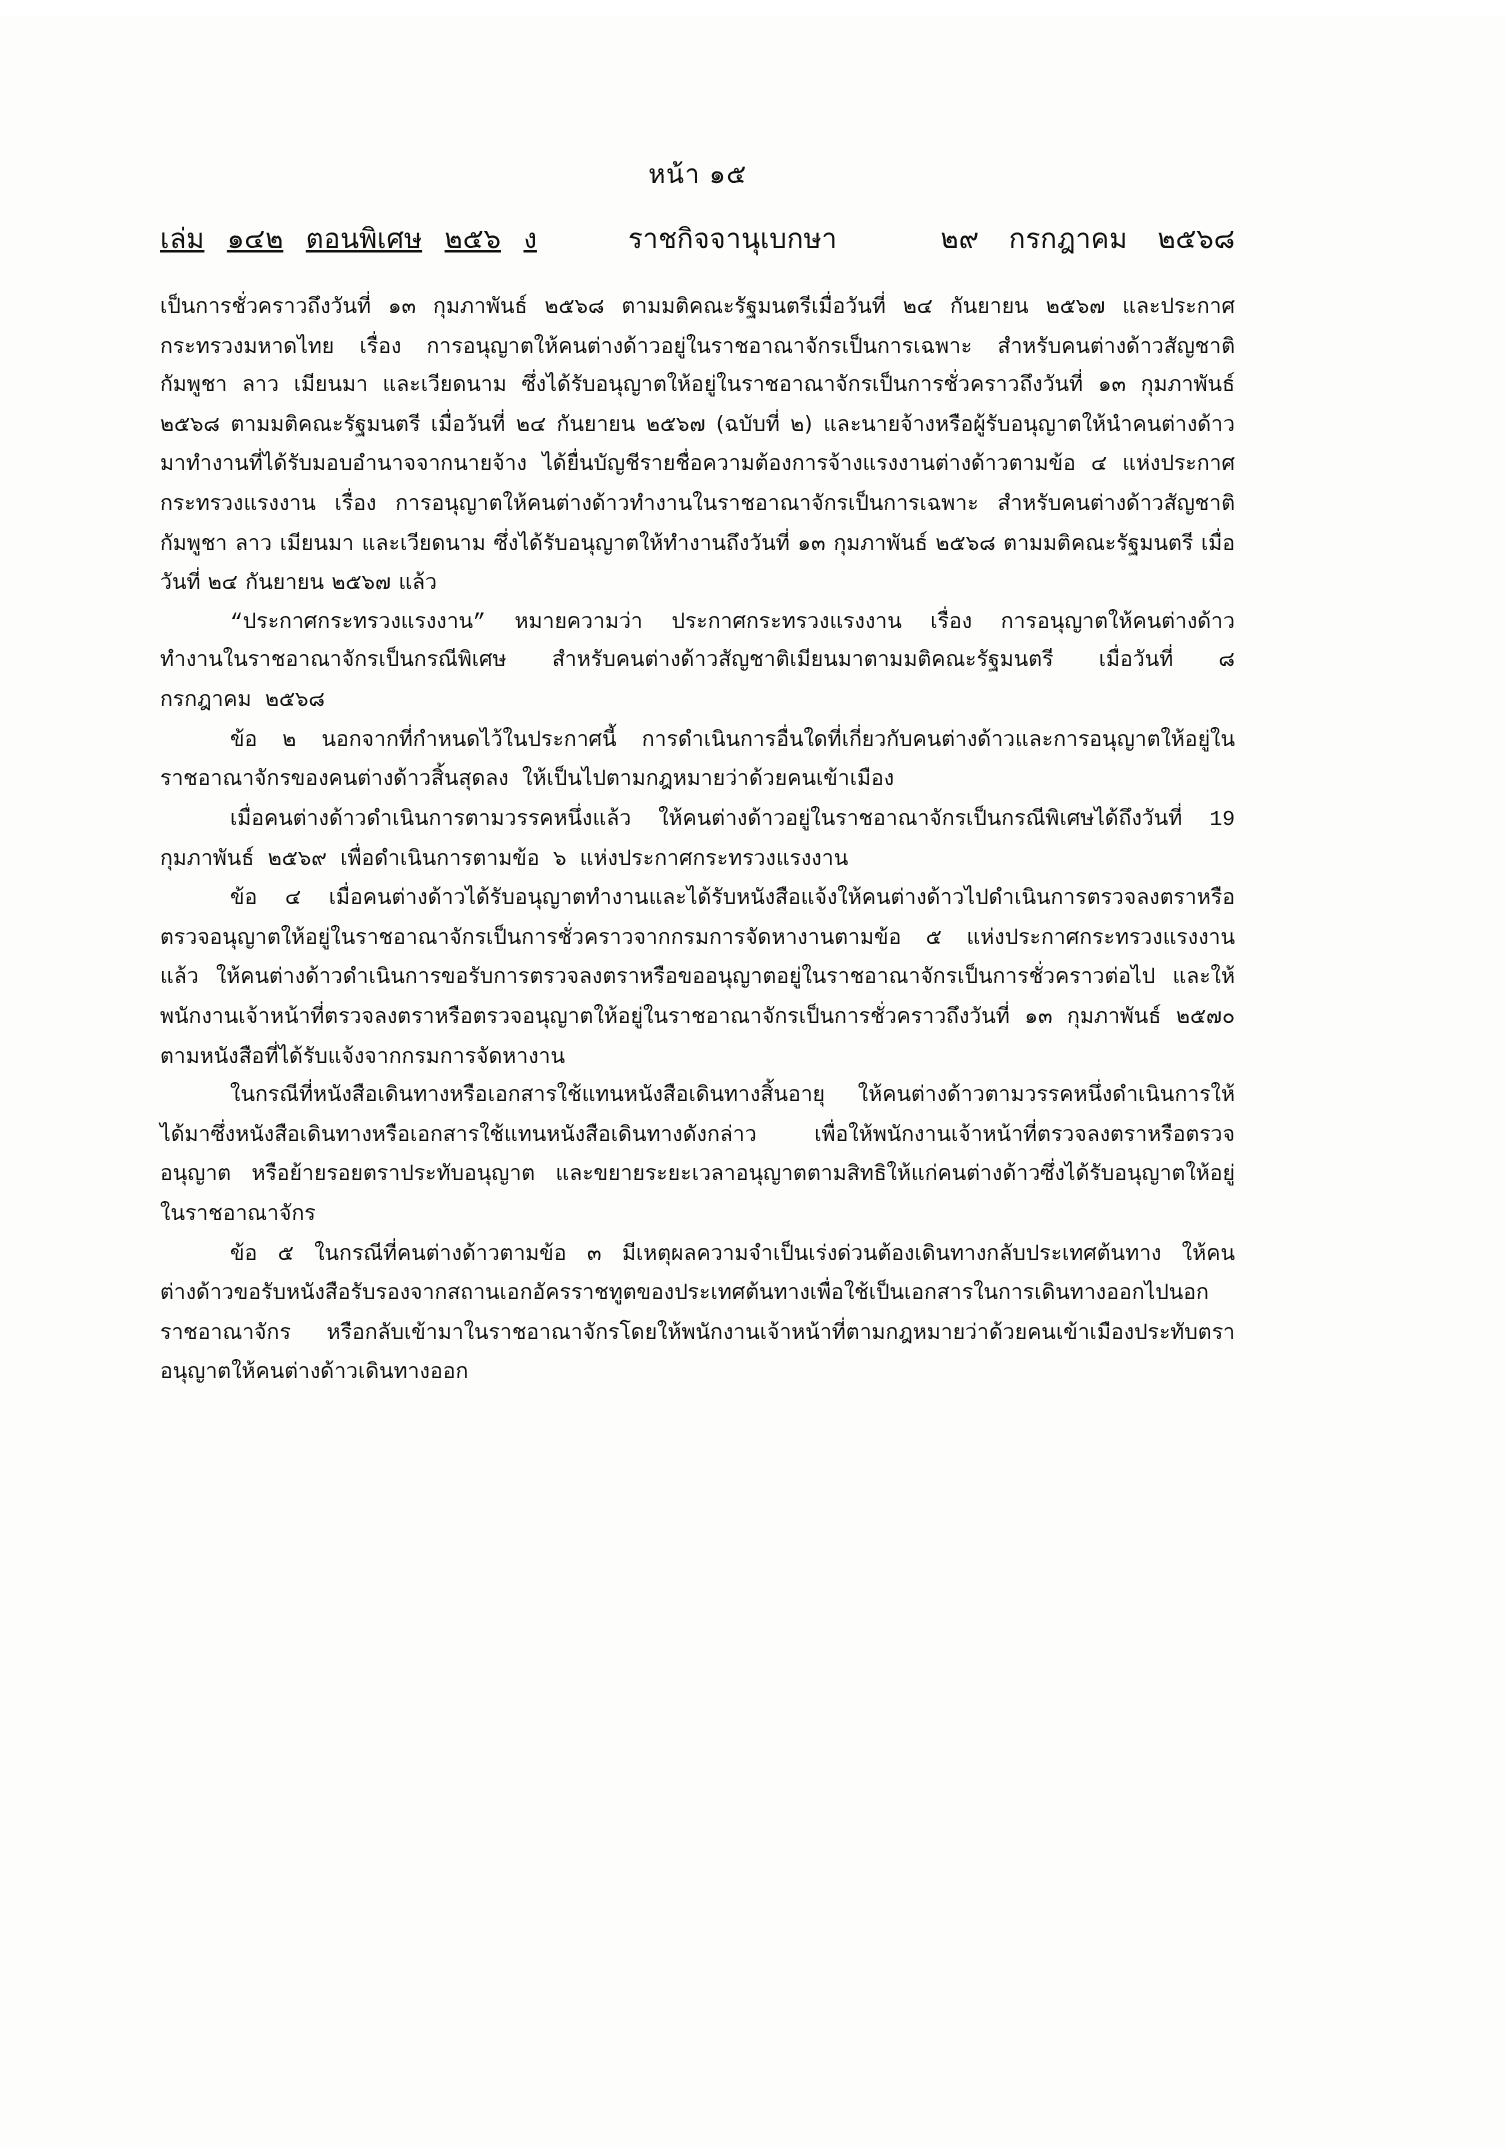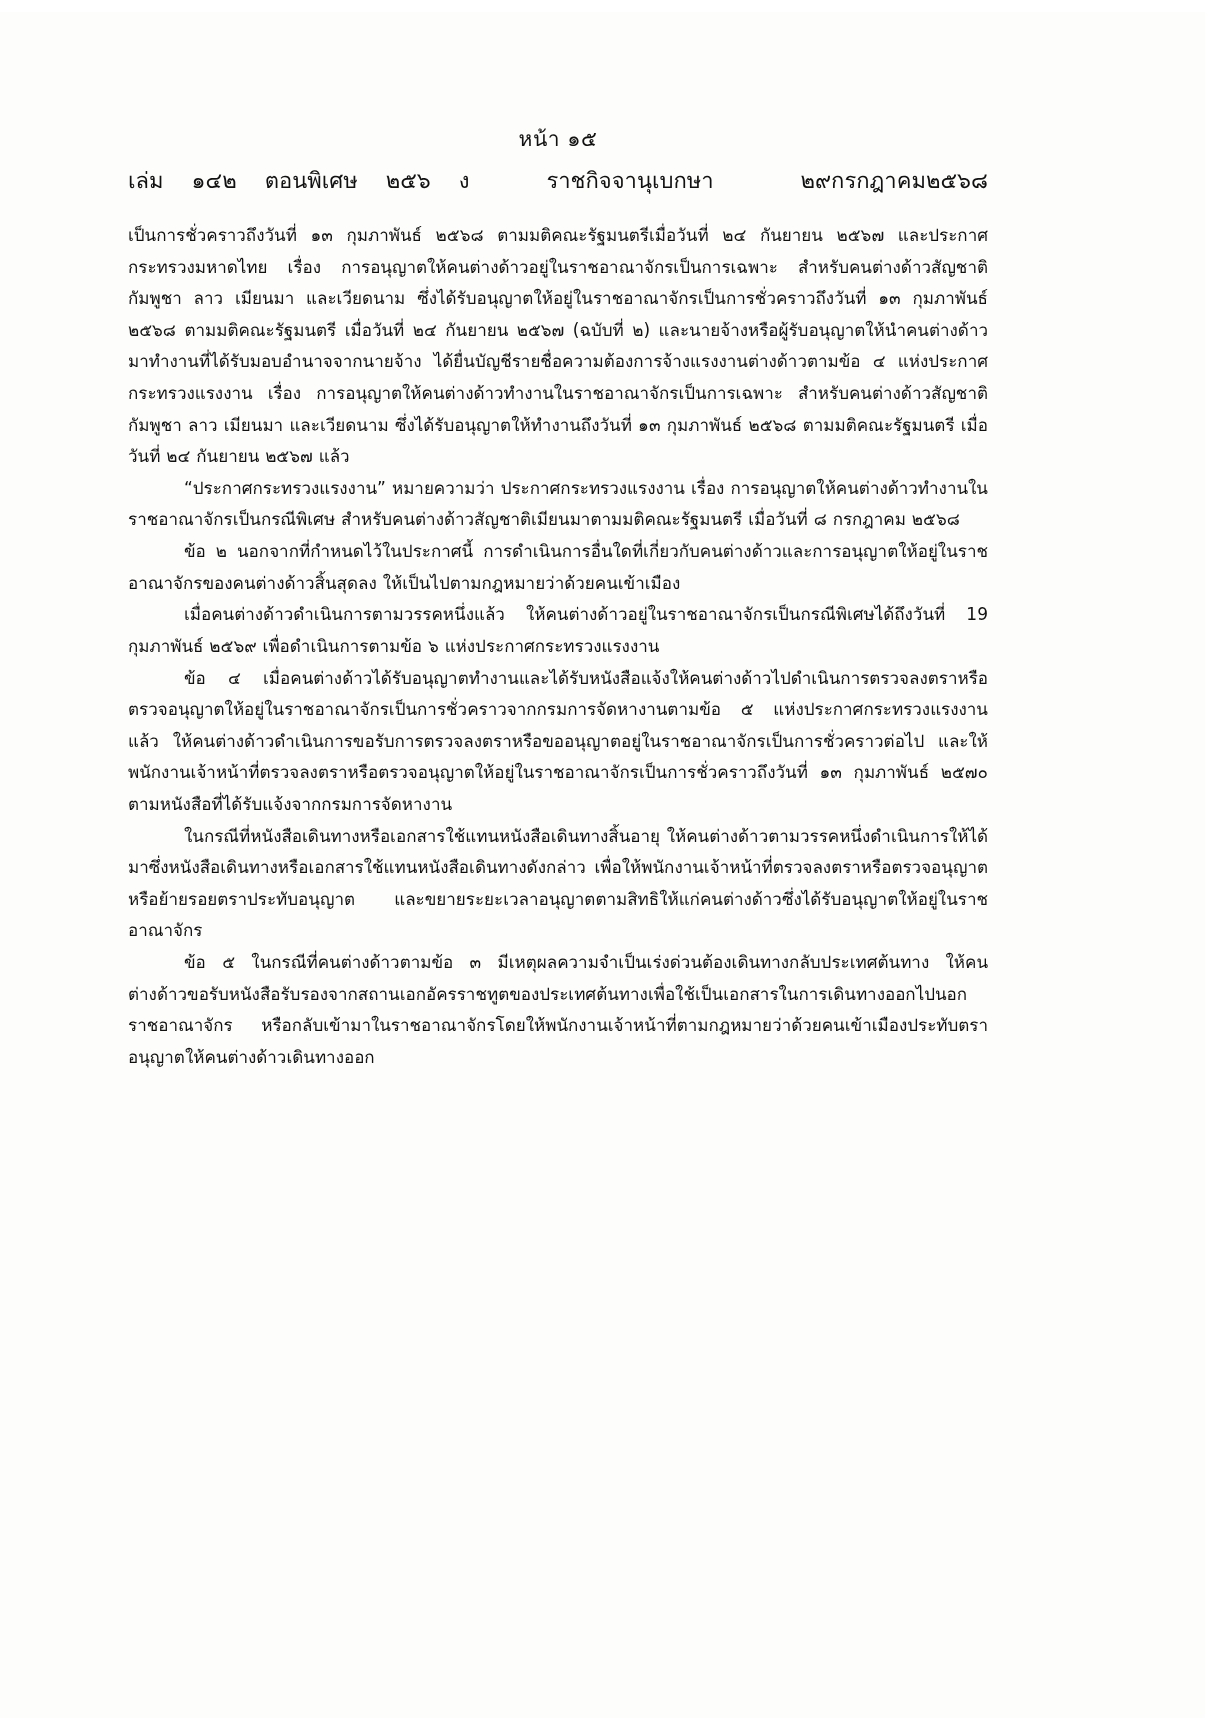--- a/index.html
+++ b/index.html
@@ -37,42 +37,45 @@
   .header-line {
     display: flex;
     align-items: baseline;
     justify-content: space-between;
     font-size: 22px;
     margin-bottom: 22px;
     white-space: nowrap;
   }
   .header-left {
     display: flex;
-    gap: 28px;
+    gap: 18px;
+    text-decoration: underline;
   }
   .header-center {
     flex: 0 0 auto;
     margin-left: 16px;
     margin-right: 26px;
   }
   .header-right {
     display: flex;
-    gap: 0;
+    gap: 24px;
+    margin-top: 10px;
   }
   .body-text p {
     margin: 0 0 0 0;
     font-size: 17px;
     line-height: 1.86;
     text-align: justify;
     text-justify: inter-word;
     text-indent: 0;
     word-spacing: 0.5px;
   }
   .body-text p.indent {
     text-indent: 56px;
+    font-family: Liberation Mono, monospace;
   }
   .body-text p + p {
     margin-top: 0;
   }
 </style>
 </head>
 <body>
 
 <div class="page">
   <div class="content">

